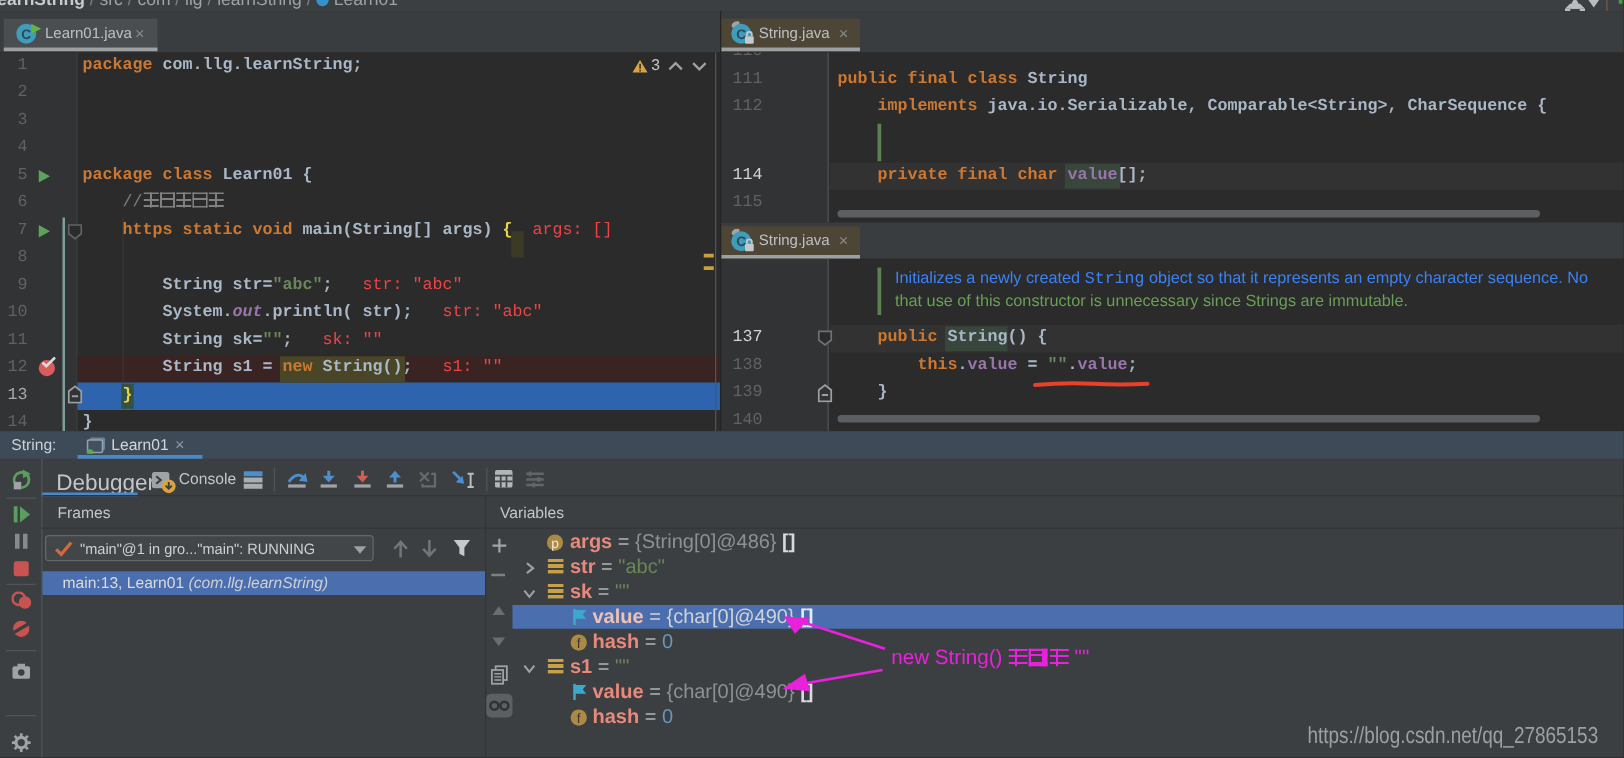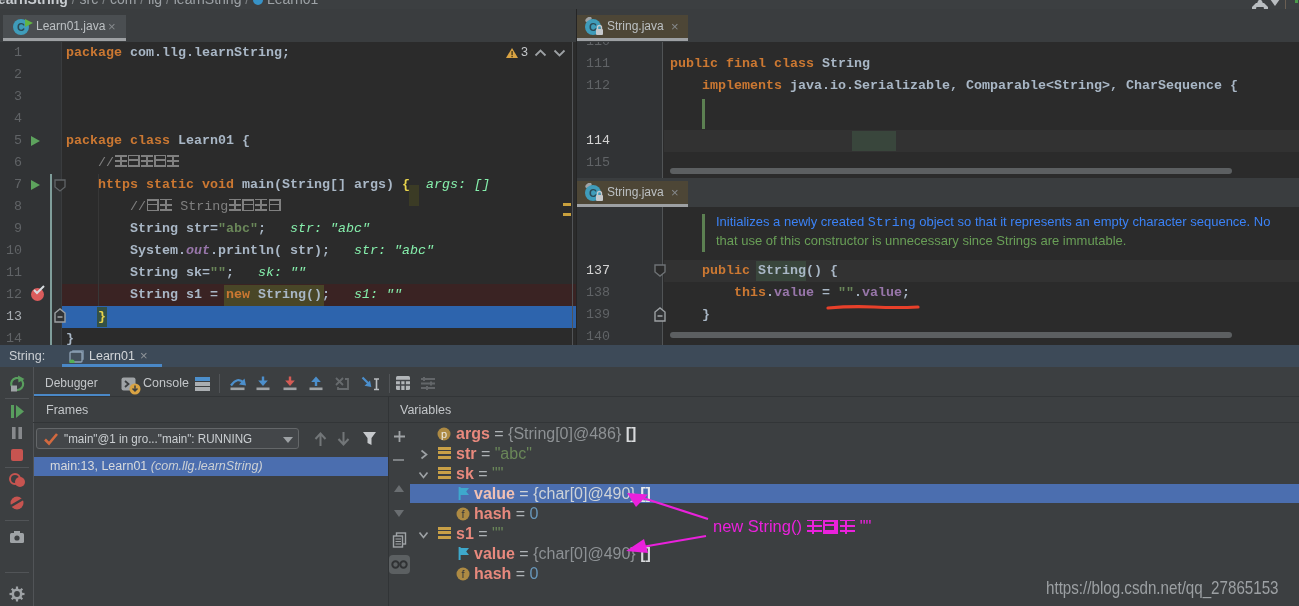--- a/index.html
+++ b/index.html
@@ -1,19 +1,19 @@
 <!DOCTYPE html>
 <html><head><meta charset="utf-8"><style>
 *{margin:0;padding:0;box-sizing:border-box}
 html,body{width:1299px;height:606px;overflow:hidden}
 body{background:#2b2b2b;font-family:"Liberation Sans",sans-serif;position:relative;font-size:13px;color:#bbbec2}
 .a{position:absolute}
 .mono{font-family:"Liberation Mono",monospace;font-size:13.33px;line-height:22px;white-space:pre;color:#a9b7c6;font-weight:bold}
 .k{color:#cc7832}.s{color:#6a8759}.c{color:#808080;font-weight:normal}.pu{color:#9876aa}.it{font-style:italic}
-.hint{color:#86efac;font-style:italic;font-weight:normal}
+.hint{color:#ef4444;font-weight:normal}
 .ln{font-family:"Liberation Mono",monospace;font-size:13.33px;line-height:22px;color:#606366;text-align:right}
 .tabtxt{font-size:12px;color:#bcc0c3}
 svg{display:block}
 .tr{position:absolute;font-size:16px;line-height:20px;white-space:nowrap}
 .vn{color:#e8897d;font-weight:bold}.veq{color:#aeb2b6}.vt{color:#8d9194}.vb{color:#d8dadc;font-weight:bold}.vnum{color:#6897bb}.vs{color:#6a8759}
 .cjk{display:inline-block;width:12px;height:12px;margin:0 0.6px;vertical-align:-1px;background-image:repeating-linear-gradient(180deg,currentColor 0 1.5px,transparent 1.5px 5.2px),linear-gradient(90deg,transparent 0 5.2px,currentColor 5.2px 6.8px,transparent 6.8px);background-repeat:no-repeat}
 .cjk2{display:inline-block;width:12px;height:12px;margin:0 0.6px;vertical-align:-1px;background-image:linear-gradient(180deg,currentColor 0 1.5px,transparent 1.5px 4.5px,currentColor 4.5px 6px,transparent 6px 10.5px,currentColor 10.5px 12px),linear-gradient(90deg,currentColor 0 1.5px,transparent 1.5px 10.5px,currentColor 10.5px 12px);background-repeat:no-repeat}
 .bars{width:13px;height:12px;background:#c8a047;-webkit-mask:linear-gradient(#000 0 3px,transparent 3px 4.5px,#000 4.5px 7.5px,transparent 7.5px 9px,#000 9px 12px)}
 </style></head>
 <body>
@@ -72,21 +72,20 @@
  <div class="a" style="left:98px;top:132px;width:1px;height:132px;background:#373737"></div>
 
  <div class="a ln" style="left:0;top:0;width:22px">1<br>2<br>3<br>4<br>5<br>6<br>7<br>8<br>9<br>10<br>11<br>12</div>
  <div class="a ln" style="left:0;top:264px;width:22px;color:#a8adb2">13</div>
  <div class="a ln" style="left:0;top:286px;width:22px">14</div>
 
  <div class="a mono" style="left:66px;top:0"><span class="k">package</span> com.llg.learnString;</div>
  <div class="a mono" style="left:66px;top:88px"><span class="k">package class </span>Learn01 {</div>
  <div class="a mono" style="left:66px;top:110px">    <span class="c">//<span class="cjk"></span><span class="cjk2"></span><span class="cjk"></span><span class="cjk2"></span><span class="cjk"></span></span></div>
  <div class="a mono" style="left:66px;top:132px">    <span class="k">https static void </span>main(String[] args) <span style="color:#e8d44c">{</span>  <span class="hint">args: []</span></div>
- <div class="a mono" style="left:66px;top:154px">        <span class="c">//<span class="cjk2"></span><span class="cjk"></span> String<span class="cjk"></span><span class="cjk2"></span><span class="cjk"></span><span class="cjk2"></span></span></div>
  <div class="a mono" style="left:66px;top:176px">        String str=<span class="s">"abc"</span>;   <span class="hint">str: "abc"</span></div>
  <div class="a mono" style="left:66px;top:198px">        System.<span class="pu it">out</span>.println( str);   <span class="hint">str: "abc"</span></div>
  <div class="a mono" style="left:66px;top:220px">        String sk=<span class="s">""</span>;   <span class="hint">sk: ""</span></div>
  <div class="a mono" style="left:66px;top:242px">        String s1 = <span class="k">new </span>String();   <span class="hint">s1: ""</span></div>
  <div class="a mono" style="left:66px;top:264px">    <span style="color:#e8d44c">}</span></div>
  <div class="a mono" style="left:66px;top:286px">}</div>
 
  <svg class="a" style="left:30px;top:93px" width="11" height="12">
       <path d="M1 1 L10 6 L1 11 Z" fill="#5da35d"></path>
     </svg>
@@ -126,20 +125,21 @@
 <div class="a" style="left:576px;top:42px;width:723px;height:136px;background:#2b2b2b;overflow:hidden" id="ed2">
  <div class="a" style="left:0;top:0;width:87px;height:136px;background:#313335;border-right:1px solid #515456"></div>
  <div class="a" style="left:88px;top:88px;width:635px;height:22px;background:#323232"></div>
  <div class="a" style="left:276px;top:89px;width:44px;height:20px;background:#39463c"></div>
  <div class="a ln" style="left:0;top:-11px;width:34px">110<br>111<br>112</div>
  <div class="a ln" style="left:0;top:88px;width:34px;color:#d3d3d3">114</div>
  <div class="a ln" style="left:0;top:110px;width:34px">115</div>
  <div class="a" style="left:126px;top:57px;width:3px;height:30px;background:#5c8052"></div>
  <div class="a mono" style="left:94px;top:11px"><span class="k">public final class </span>String</div>
  <div class="a mono" style="left:94px;top:33px">    <span class="k">implements </span>java.io.Serializable, Comparable&lt;String&gt;, CharSequence {</div>
+ <div class="a mono" style="left:94px;top:88px">    <span class="k">private final char </span><span class="pu">value</span>[];</div>
  <div class="a" style="left:94px;top:126px;width:562px;height:6px;background:#5c5f61;border-radius:3px"></div>
 </div>
 <div class="a" style="left:576px;top:178px;width:723px;height:29px;background:#3a3d3f"></div>
 <div class="a" style="left:577px;top:181px;width:111px;height:23px;background:#4d4636"></div>
 <div class="a" style="left:577px;top:204px;width:111px;height:3px;background:#9da0a3"></div>
 <div class="a" style="left:584px;top:183px">
     <svg width="20" height="20">
       <ellipse cx="4.5" cy="2.5" rx="3.5" ry="2.2" fill="#9fa3a6" transform="rotate(-35 4.5 2.5)"></ellipse>
       <circle cx="9" cy="10" r="8" fill="#3f9cba"></circle>
       <text x="9" y="14" font-size="11" fill="#2b4a56" text-anchor="middle" font-family="Liberation Sans" font-weight="bold">C</text>
@@ -181,21 +181,21 @@
  <div class="a" style="left:9px;top:4px;font-size:12.5px;color:#ccd0d4">String:</div>
  <svg class="a" style="left:69px;top:4px" width="16" height="14">
       <rect x="3" y="1" width="12" height="10" fill="#6e8296" rx="1"></rect>
       <rect x="1" y="3" width="12" height="10" fill="#44505c" stroke="#8fa3b6" stroke-width="1.3" rx="1"></rect>
       <circle cx="3" cy="13" r="2.6" fill="#55b055"></circle>
     </svg>
  <div class="a" style="left:89px;top:4px;font-size:12.5px;color:#d3d6d9">Learn01</div>
  <div class="a" style="left:140px;top:3px;color:#91969a;font-size:13px">×</div>
  <div class="a" style="left:62px;top:19px;width:100px;height:3px;background:#4a88c7"></div>
  
- <div class="a" style="left:45px;top:31px;font-size:12px;color:#c3c6c9">Debugger</div>
+ <div class="a" style="left:45px;top:31px;font-size:18px;color:#c3c6c9">Debugger</div>
  <div class="a" style="left:33px;top:49px;width:77px;height:3px;background:#4a88c7"></div>
  <svg class="a" style="left:121px;top:32px" width="15" height="14">
       <rect x="0.5" y="0.5" width="14" height="13" rx="2" fill="#9fa3a6"></rect>
       <path d="M4 4 L7.5 7 L4 10" stroke="#3c3f41" stroke-width="1.8" fill="none"></path>
     </svg>
  <svg class="a" style="left:129px;top:38px" width="12" height="12">
       <circle cx="6" cy="6" r="5.5" fill="#d9a343"></circle>
       <path d="M6 2.5 V7.5 M3.5 5.5 L6 8 L8.5 5.5" stroke="#3c3f41" stroke-width="1.5" fill="none"></path>
     </svg>
  <div class="a" style="left:143px;top:31px;font-size:12.5px;color:#c3c6c9">Console</div>

